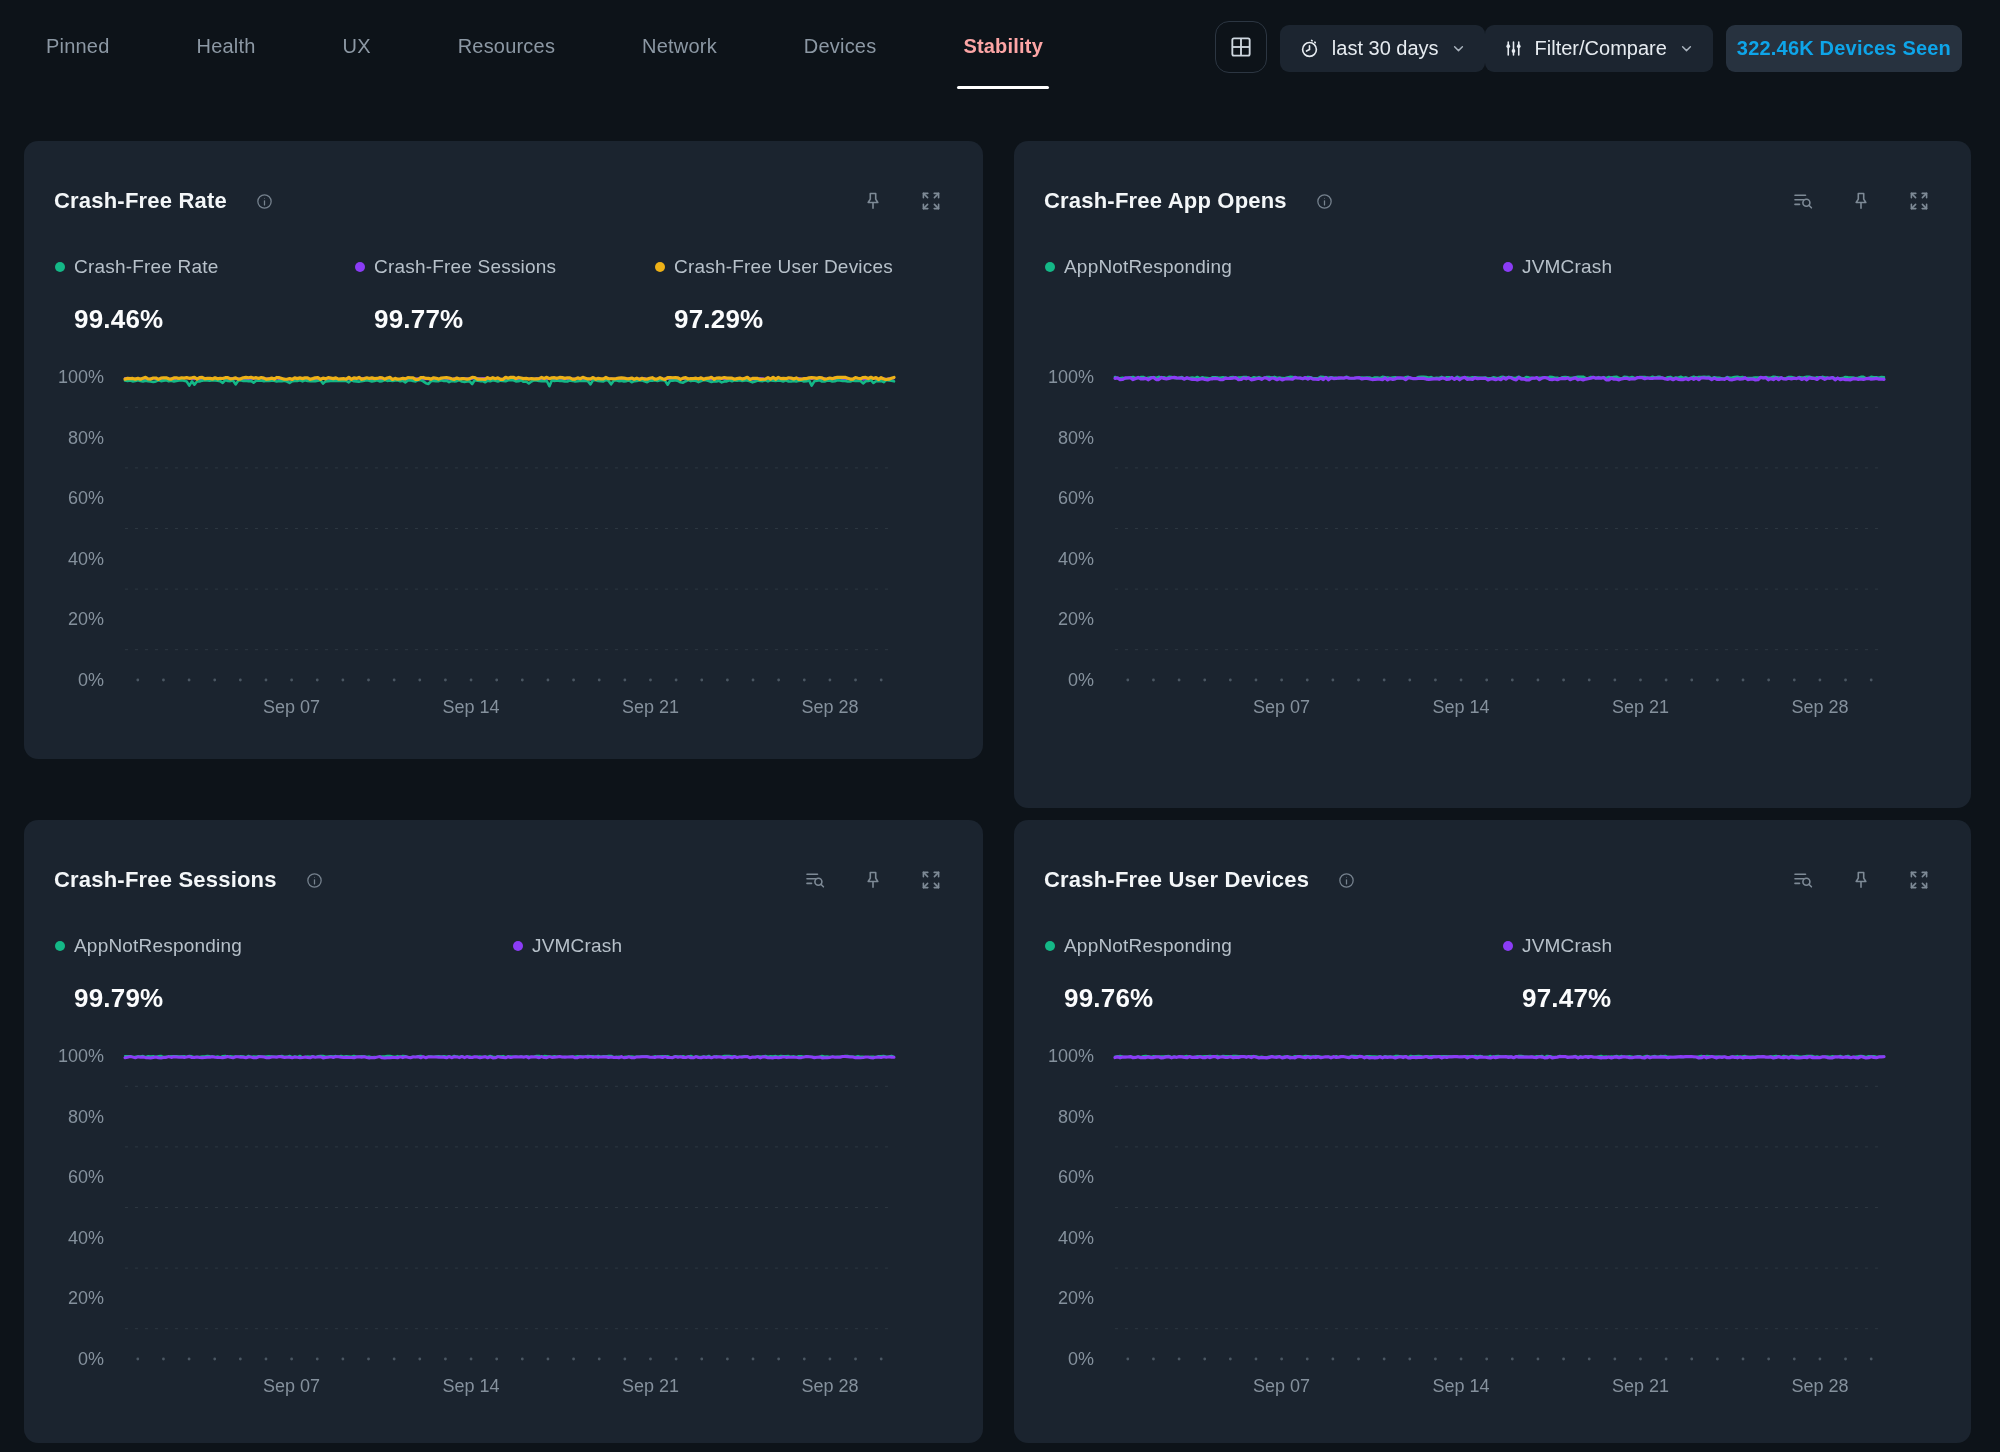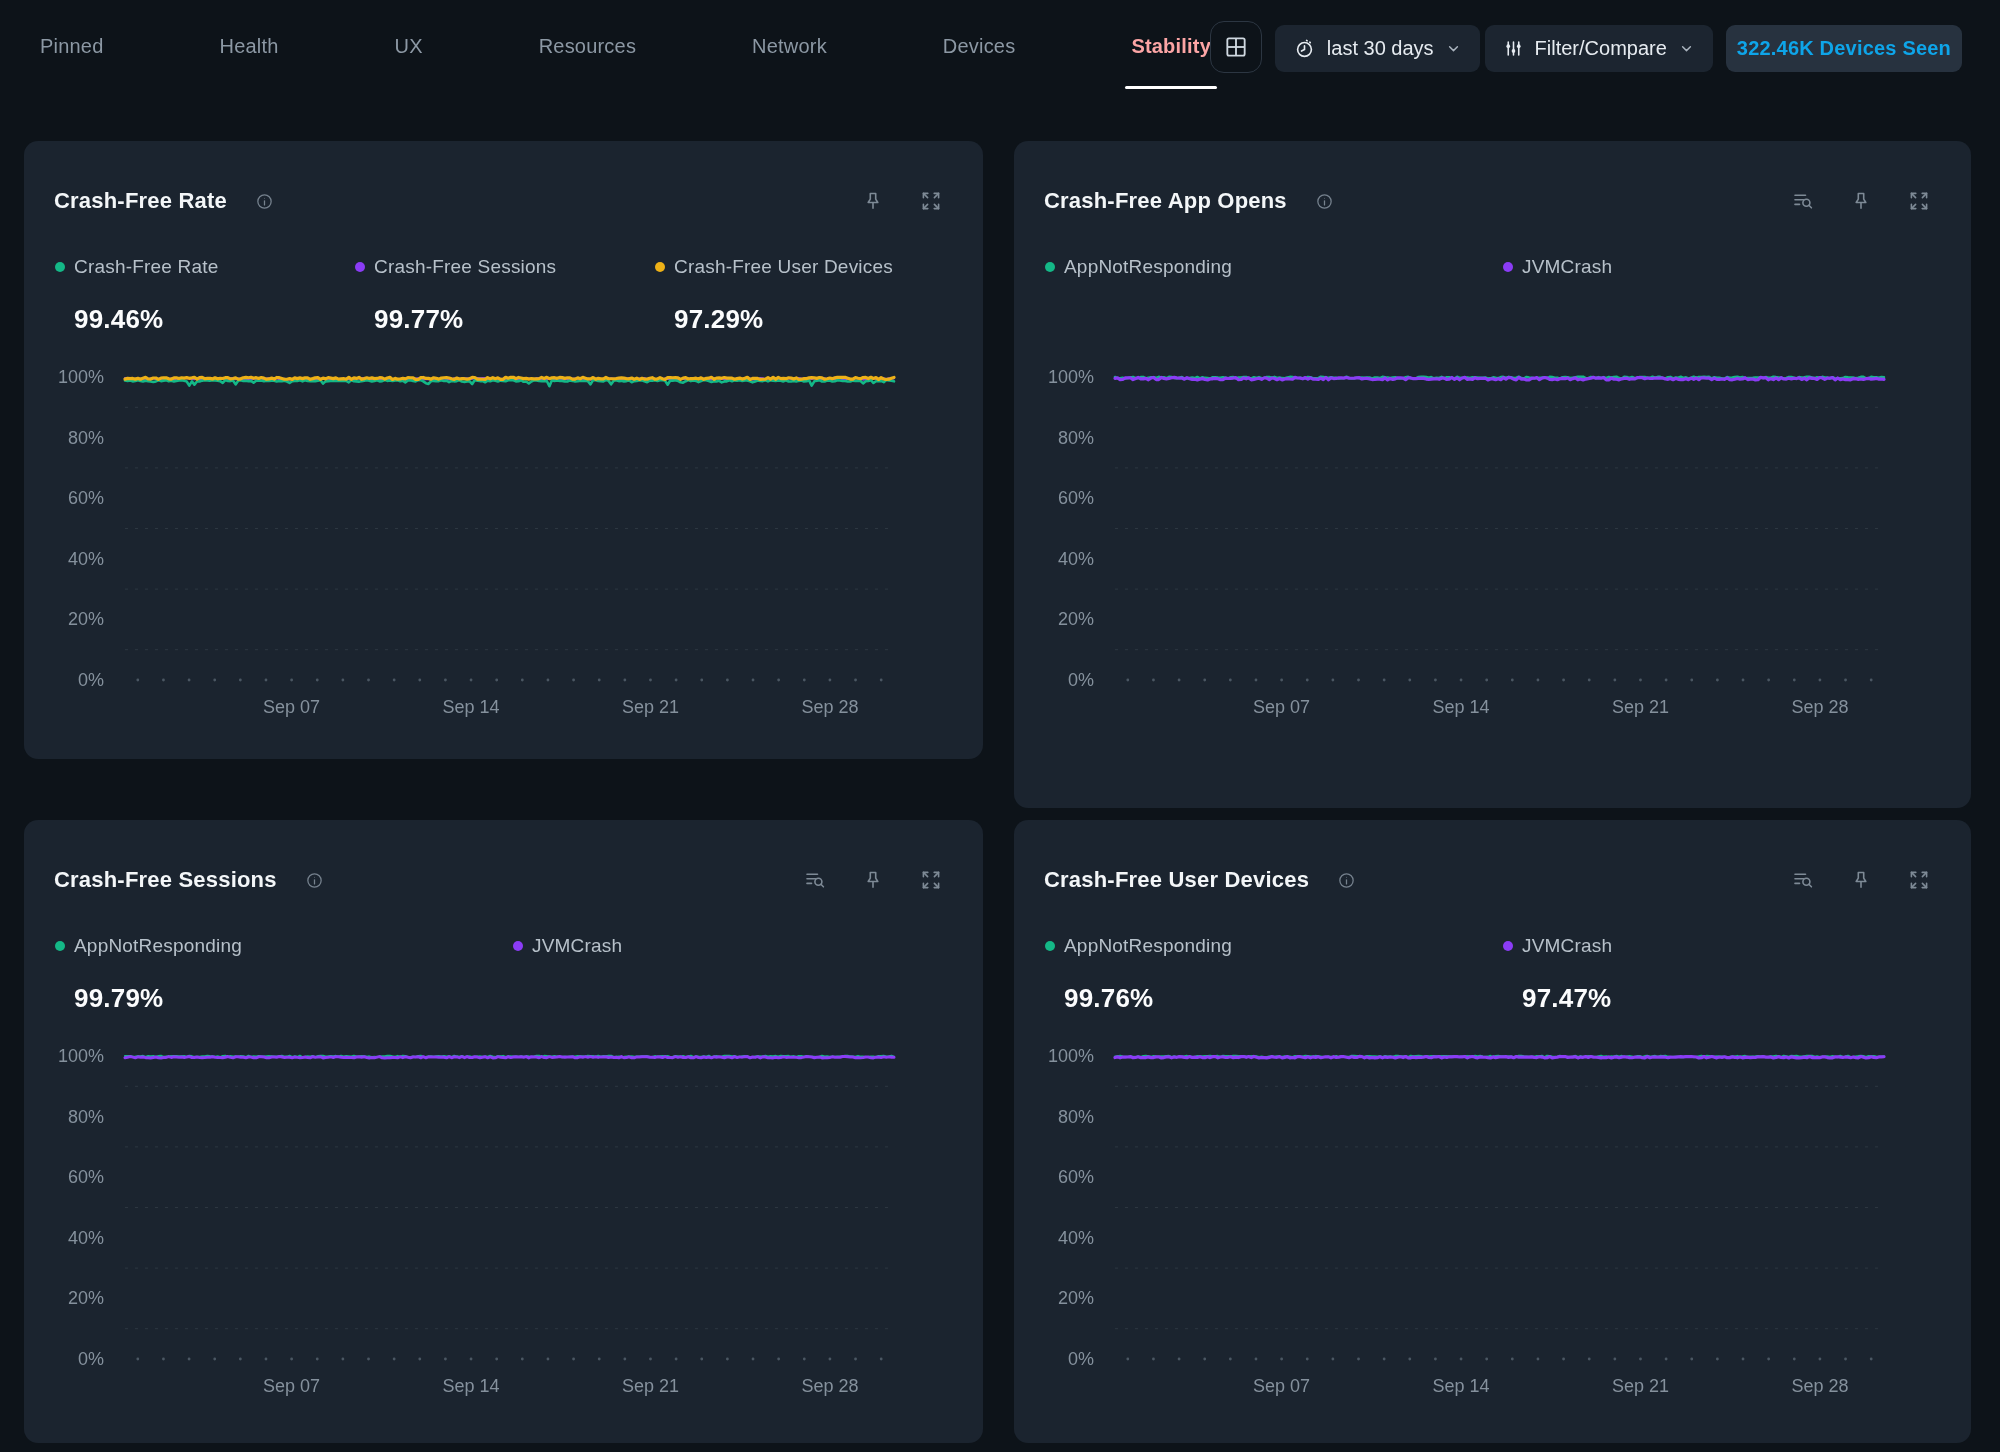--- a/index.html
+++ b/index.html
@@ -1,30 +1,30 @@
 <!DOCTYPE html>
 <html><head>
 <meta charset="utf-8">
 <style>
   html,body{margin:0;padding:0;width:2000px;height:1452px;background:#0d1319;
     font-family:"Liberation Sans", sans-serif;-webkit-font-smoothing:antialiased;}
   *{box-sizing:border-box;}
 
   
   header{position:absolute;left:0;top:0;width:2000px;height:93px;background:#0d1319;}
-  .tabbar{position:absolute;left:40px;top:0;height:93px;display:flex;gap:116px;align-items:stretch;}
+  .tabbar{position:absolute;left:46px;top:0;height:93px;display:flex;gap:87px;align-items:stretch;}
   .tab{position:relative;display:flex;align-items:center;height:93px;border:none;background:none;
     color:#8c98a4;font-size:20px;font-family:inherit;padding:0;cursor:pointer;letter-spacing:.2px;}
   .tab.active{color:#fca5a5;font-weight:600;}
   .tab.active::after{content:"";position:absolute;left:-6px;right:-6px;bottom:4px;height:3px;
     background:#ffffff;border-radius:2px;}
   .controls{position:absolute;right:38px;top:16px;display:flex;align-items:center;}
   .icon-btn{width:52px;height:52px;border-radius:14px;border:1.5px solid #2c3642;background:transparent;
     display:flex;align-items:center;justify-content:center;color:#cfd8e0;cursor:pointer;margin-top:5px;}
-  .pill-group{display:flex;gap:5px;margin-left:13px;}
+  .pill-group{display:flex;margin-left:13px;}
   .pill-btn{height:47px;border:none;border-radius:9px;background:#1c2530;color:#e6ebf0;font-size:20px;
     font-family:inherit;display:flex;align-items:center;gap:11px;padding:0 18px;cursor:pointer;margin-top:8px;}
   .pill-btn .chev{color:#aab4be;}
   .badge{height:47px;border-radius:9px;background:#27323f;color:#0ea5e9;font-size:20px;font-weight:600;
     display:flex;align-items:center;padding:0 11px;margin-left:13px;margin-top:8px;letter-spacing:.2px;}
 
   
   .panel{position:absolute;background:#1b242f;border-radius:14px;margin-top:20px;}
   #p0{left:24px;top:121px;width:959px;height:618px;}
   #p1{left:1014px;top:121px;width:957px;height:667px;}

